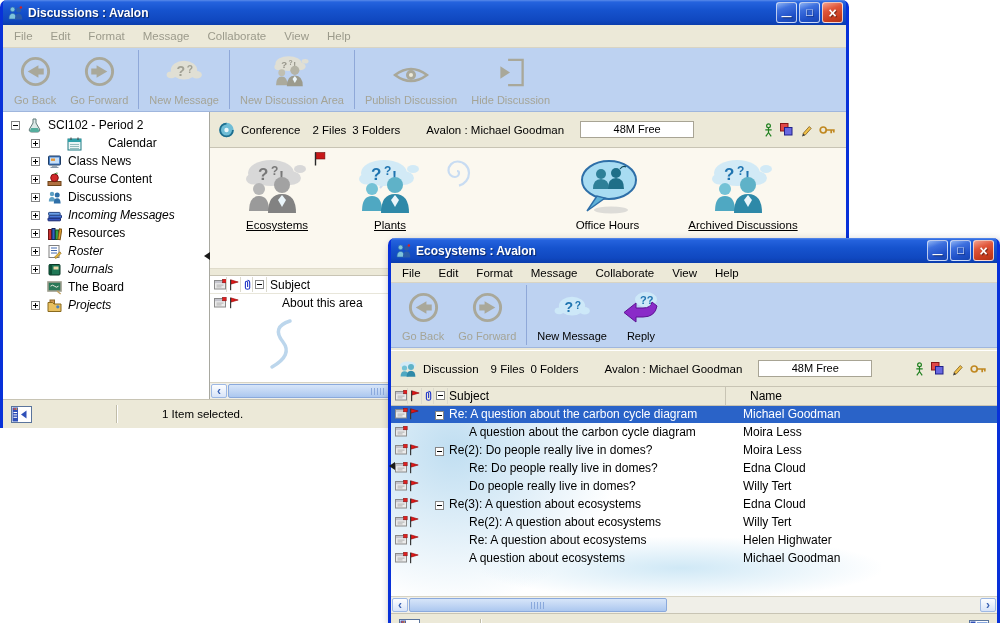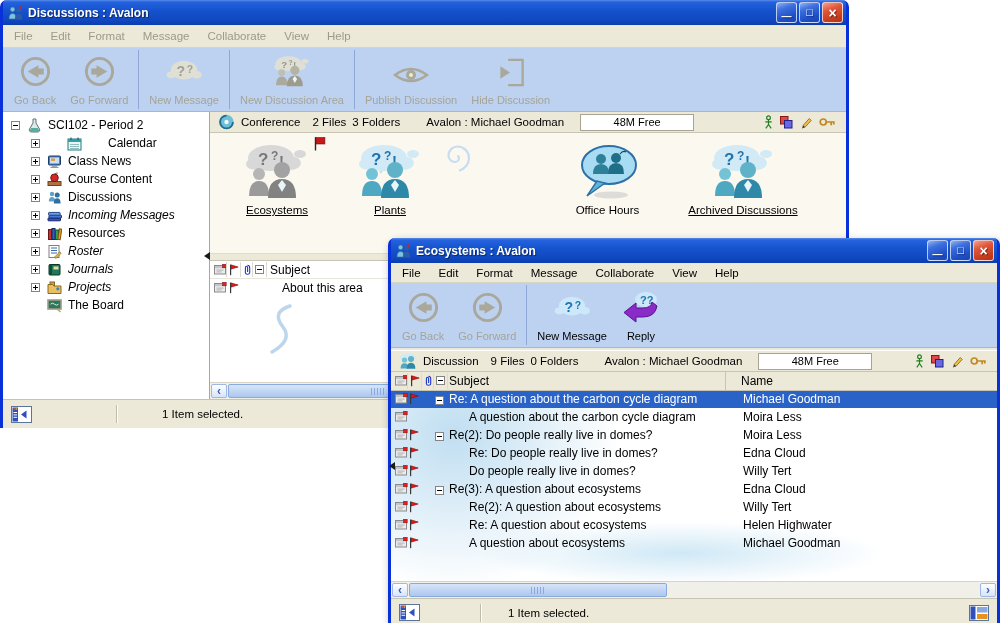--- a/index.html
+++ b/index.html
@@ -48,21 +48,21 @@
   .tree{width:207px;background:#fff;border-right:1px solid #A8A8A0;box-sizing:border-box;
         padding-top:4px;font-size:12px;overflow:hidden}
   .trow{display:flex;align-items:center;height:18px;white-space:nowrap}
   .texp{flex:none;margin-right:7px;display:inline-flex}
   .tspace{flex:none;width:16px}
   .ticn{flex:none;margin-right:6px;display:inline-flex}
   .tlabel2{color:#000}
   .it{font-style:italic}
 
   .bcontent{flex:1;display:flex;flex-direction:column;min-width:0}
-  .confhdr{height:21px;flex:none;background:#ECE9D8;border-bottom:1px solid #C8C4B4;display:flex;
+  .confhdr{height:36px;flex:none;background:#ECE9D8;border-bottom:1px solid #C8C4B4;display:flex;
            align-items:center;font-size:11.5px;padding:0 8px;box-sizing:border-box;color:#000}
   .chicon{display:inline-flex;margin-right:6px}
   .chtype{margin-right:12px}
   .chcount{margin-right:6px}
   .chid{margin-left:20px}
   .chfree{margin-left:16px;background:#fff;border:1px solid #A8A494;width:112px;text-align:center;
           font-size:11px;height:15px;line-height:15px}
   .chicons{margin-left:auto;display:flex;align-items:center;gap:7px;padding-right:2px}
   .chicons i{display:inline-flex}
 
@@ -96,21 +96,21 @@
   
   .div2{height:2px;background:#ECE9D8;border-bottom:1px solid #FFF}
   .list{height:209px;position:relative;background:#fff;overflow:hidden;font-size:12px}
   .wm{position:absolute;pointer-events:none}
   .wm1{left:-10px;top:10px;width:240px;height:210px;
        background:radial-gradient(ellipse at 30% 25%,rgba(140,195,230,.55),rgba(140,195,230,0) 70%)}
   .wm2{left:90px;top:150px;width:400px;height:62px;
        background:radial-gradient(ellipse,rgba(150,205,235,.45),rgba(150,205,235,0) 72%)}
   .lheader{position:absolute;left:0;right:0;top:0;height:18px;background:#ECE9D8;border-bottom:1px solid #C8C4B4;z-index:2}
   .lh-subject{position:absolute;left:58px;top:2px}
-  .lh-name{position:absolute;left:350px;top:2px}
+  .lh-name{position:absolute;left:359px;top:2px}
   .lh-div{position:absolute;left:334px;top:0;bottom:0;width:1px;background:#C8C4B4}
   .lrows{position:absolute;top:18px;left:0;right:0;z-index:1}
   .lrow{position:relative;height:18px;white-space:nowrap}
   .lrow .env{position:absolute;left:4px;top:3px}
   .lrow .flg{position:absolute;left:18px;top:3px}
   .lrow .exp{position:absolute;left:44px;top:4px}
   .subj{position:absolute;top:2px}
   .subj.p{left:58px}
   .subj.c{left:78px}
   .nm{position:absolute;left:352px;top:2px}
@@ -393,46 +393,46 @@
             <span class="ticn">
               <svg width="15" height="15" viewBox="0 0 15 15">
                 <rect x="2" y="2.5" width="11" height="10.5" rx="1" fill="#1F7856" stroke="#0A3826"></rect>
                 <rect x="2" y="2.5" width="3" height="10.5" fill="#0E5036"></rect>
                 <rect x="6.5" y="4.5" width="5" height="3" fill="#E8D8A8"></rect>
               </svg>
             </span>
             <span class="tlabel2 it">Journals</span>
           </div>
           <div class="trow" style="padding-left: 28px;">
+            <span class="tspace"></span>
+            <span class="ticn">
+              <svg width="15" height="15" viewBox="0 0 15 15">
+                <rect x="1" y="2" width="13" height="9" fill="#2A7858" stroke="#9C9C8C" stroke-width="1.6"></rect>
+                <path d="M3.5 6.2 q2 -2 4 0 q2 2 4 0" stroke="#ECECE2" fill="none"></path>
+                <path d="M10 11 l3.6 3" stroke="#C0A060" stroke-width="1.4"></path>
+              </svg>
+            </span>
+            <span class="tlabel2">The Board</span>
+          </div>
+          <div class="trow" style="padding-left: 28px;">
             <span class="texp">
               <svg width="9" height="9" viewBox="0 0 9 9">
                 <rect x="0.5" y="0.5" width="8" height="8" fill="#fff" stroke="#848484"></rect>
                 <line x1="2" y1="4.5" x2="7" y2="4.5" stroke="#000"></line>
                 <line x1="4.5" y1="2" x2="4.5" y2="7" stroke="#000"></line>
               </svg>
             </span>
             <span class="ticn">
               <svg width="15" height="15" viewBox="0 0 15 15">
                 <rect x="3" y="2" width="4.5" height="3.5" fill="#D09850" stroke="#8A6424"></rect>
                 <path d="M1 4.5 h4.5 l1.5 1.5 h7 v7.5 h-13 Z" fill="#E8C060" stroke="#8A6A1E"></path>
                 <circle cx="10.8" cy="8.8" r="1.6" fill="#4880C0"></circle>
               </svg>
             </span>
             <span class="tlabel2 it">Projects</span>
-          </div>
-          <div class="trow" style="padding-left: 28px;">
-            <span class="tspace"></span>
-            <span class="ticn">
-              <svg width="15" height="15" viewBox="0 0 15 15">
-                <rect x="1" y="2" width="13" height="9" fill="#2A7858" stroke="#9C9C8C" stroke-width="1.6"></rect>
-                <path d="M3.5 6.2 q2 -2 4 0 q2 2 4 0" stroke="#ECECE2" fill="none"></path>
-                <path d="M10 11 l3.6 3" stroke="#C0A060" stroke-width="1.4"></path>
-              </svg>
-            </span>
-            <span class="tlabel2">The Board</span>
           </div>
         </div>
       <span class="paneArrow" style="left:201px;top:140px"></span>
 
       <div class="bcontent">
         <div class="confhdr">
           <span class="chicon">
               <svg width="17" height="16" viewBox="0 0 17 16">
                 <circle cx="8.5" cy="8" r="7.2" fill="#6FBDD6"></circle>
                 <path d="M8.5 1.6 a6.4 6.4 0 1 0 6.4 6.4" fill="none" stroke="#1E6E8E" stroke-width="1.8"></path>

